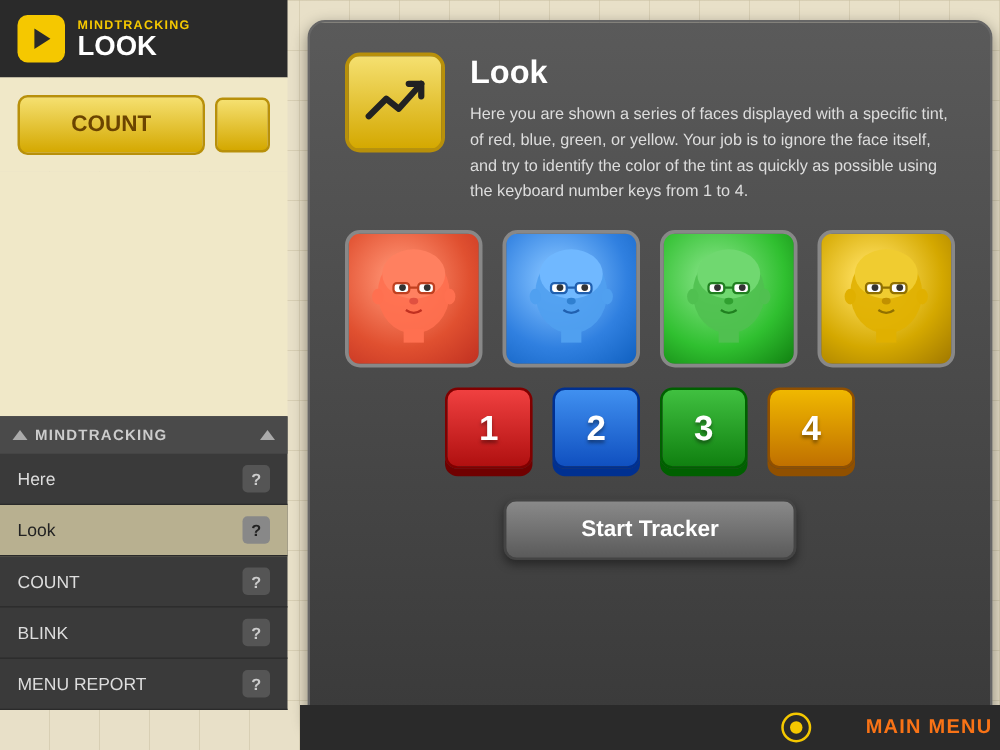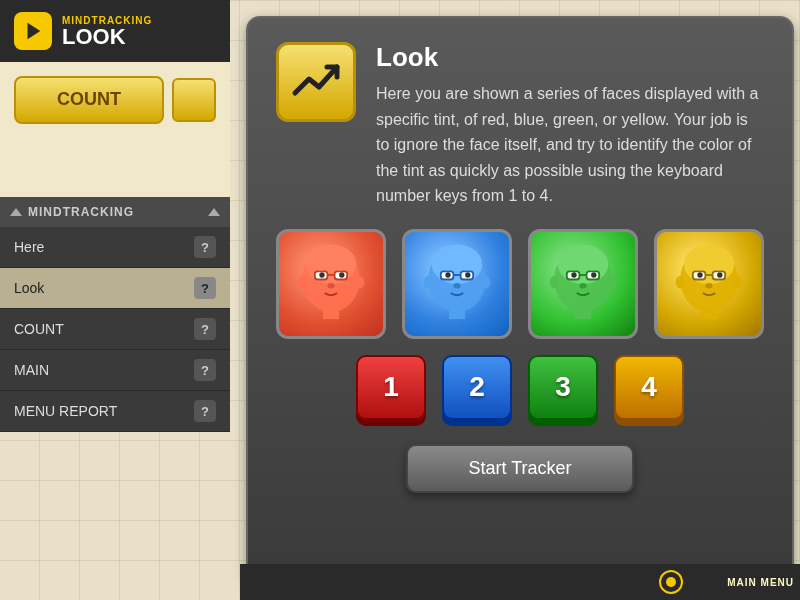--- a/index.html
+++ b/index.html
@@ -23,21 +23,21 @@
         rgba(200,190,160,0.5) 39px,
         rgba(200,190,160,0.5) 40px
       );
       display: flex;
     }
 
     
     .sidebar {
       width: 230px;
       min-width: 230px;
-      height: 432px;
+      height: 568px;
       display: flex;
       flex-direction: column;
       background: transparent;
     }
 
     .sidebar-header {
       background: #2a2a2a;
       padding: 12px 14px;
       display: flex;
       align-items: center;
@@ -243,21 +243,21 @@
 
     .panel-text h2 {
       color: white;
       font-size: 26px;
       font-weight: bold;
       margin-bottom: 8px;
     }
 
     .panel-text p {
       color: #ddd;
-      font-size: 16px;
+      font-size: 13px;
       line-height: 1.6;
     }
 
     .faces-row {
       display: flex;
       justify-content: center;
       gap: 16px;
       margin-bottom: 16px;
     }
 
@@ -336,21 +336,21 @@
       justify-content: center;
       margin-top: 4px;
     }
 
     .start-button {
       background: linear-gradient(to bottom, #8a8a8a, #5a5a5a);
       border: 2px solid #444;
       border-radius: 10px;
       color: white;
       font-size: 18px;
-      font-weight: normal;
+      font-weight: bold;
       padding: 12px 60px;
       cursor: pointer;
       box-shadow: 0 4px 8px rgba(0,0,0,0.4);
     }
 
     
     .bottom-bar {
       position: absolute;
       bottom: 0;
       right: 0;
@@ -369,22 +369,22 @@
       width: 24px;
       height: 24px;
       border-radius: 50%;
       border: 2px solid #f5c800;
       display: flex;
       align-items: center;
       justify-content: center;
     }
 
     .main-menu-text {
-      color: #fef9c3;
-      font-size: 10px;
+      color: #f97316;
+      font-size: 16px;
       font-weight: bold;
       letter-spacing: 1px;
       text-transform: uppercase;
       padding-left: 36px;
     }
   </style>
 </head>
 <body>
 
 <div class="sidebar">
@@ -423,21 +423,21 @@
         </div>
         <div class="nav-item active">
           <span class="nav-item-label">Look</span>
           <div class="question-badge">?</div>
         </div>
         <div class="nav-item">
           <span class="nav-item-label">COUNT</span>
           <div class="question-badge">?</div>
         </div>
         <div class="nav-item">
-          <span class="nav-item-label">MAIN</span>
+          <span class="nav-item-label">BLINK</span>
           <div class="question-badge">?</div>
         </div>
         <div class="nav-item">
           <span class="nav-item-label">MENU REPORT</span>
           <div class="question-badge">?</div>
         </div>
       </div>
   </div>
 </div>
 

